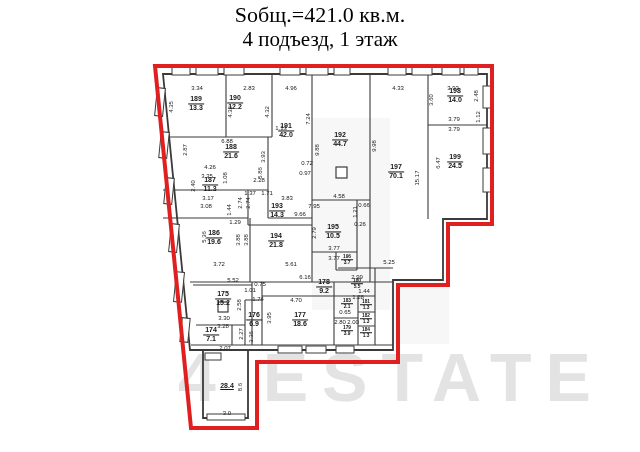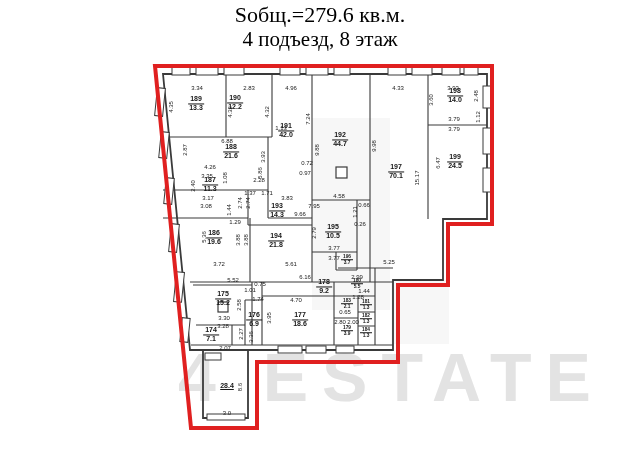--- a/index.html
+++ b/index.html
@@ -266,16 +266,16 @@
       <div class="dim" style="left: 358px; top: 297px;">1.28</div>
       <div class="dim" style="left: 364px; top: 291px;">1.44</div>
       <div class="dim" style="left: 345px; top: 312px;">0.65</div>
       <div class="dim" style="left: 340px; top: 322px;">2.80</div>
       <div class="dim" style="left: 353px; top: 322px;">2.00</div>
       <div class="dim rot" style="left: 240px; top: 387px;">8.6</div>
       <div class="dim" style="left: 227px; top: 413px;">3.0</div>
     </div>
 
   <div class="title">
-    <div class="l1">Sобщ.=279.6 кв.м.</div>
-    <div class="l2">4 подъезд, 8 этаж</div>
+    <div class="l1">Sобщ.=421.0 кв.м.</div>
+    <div class="l2">4 подъезд, 1 этаж</div>
   </div>
 </div>
 
 </body></html>

